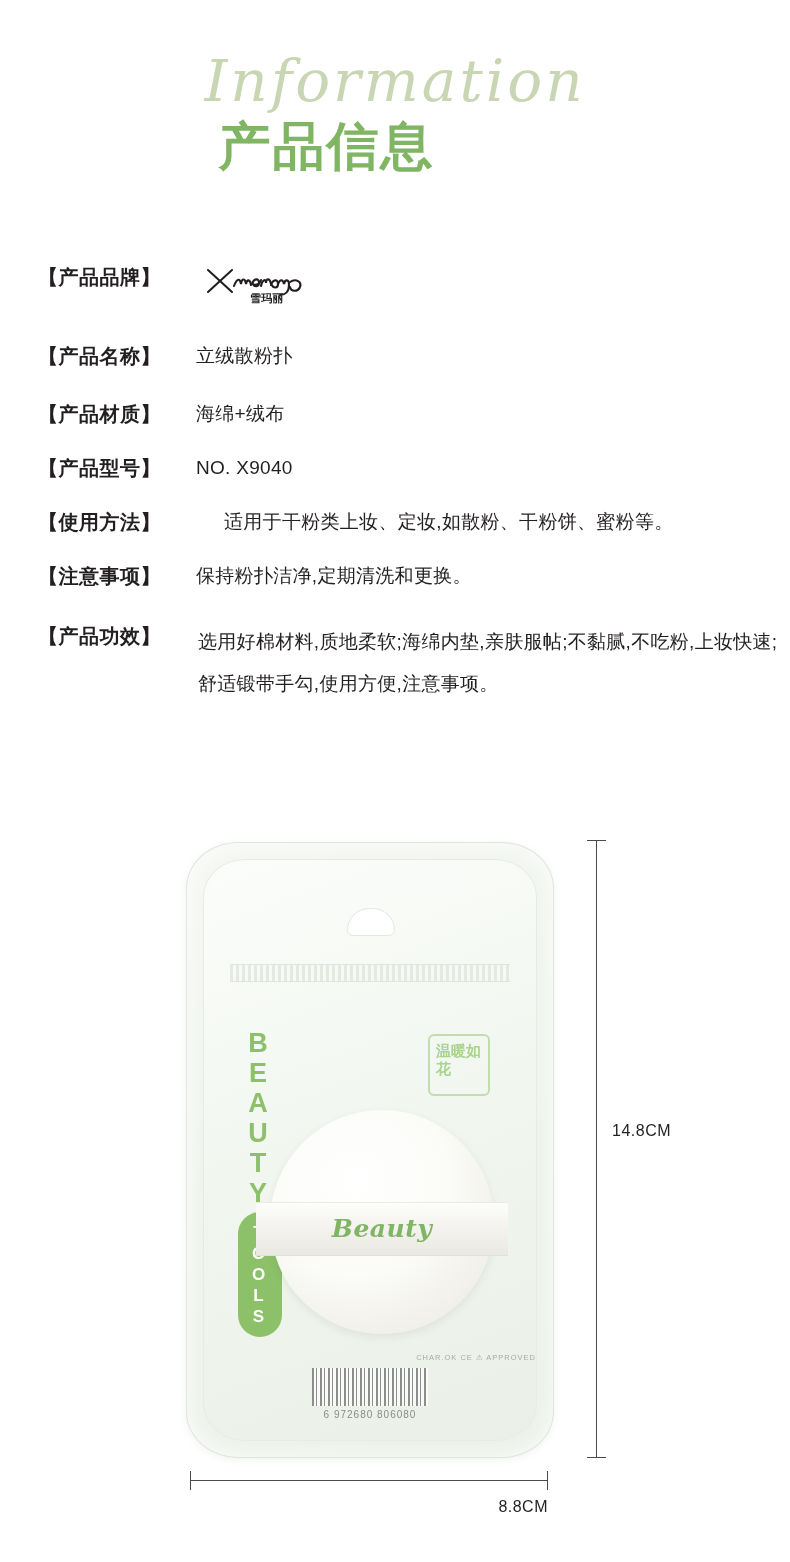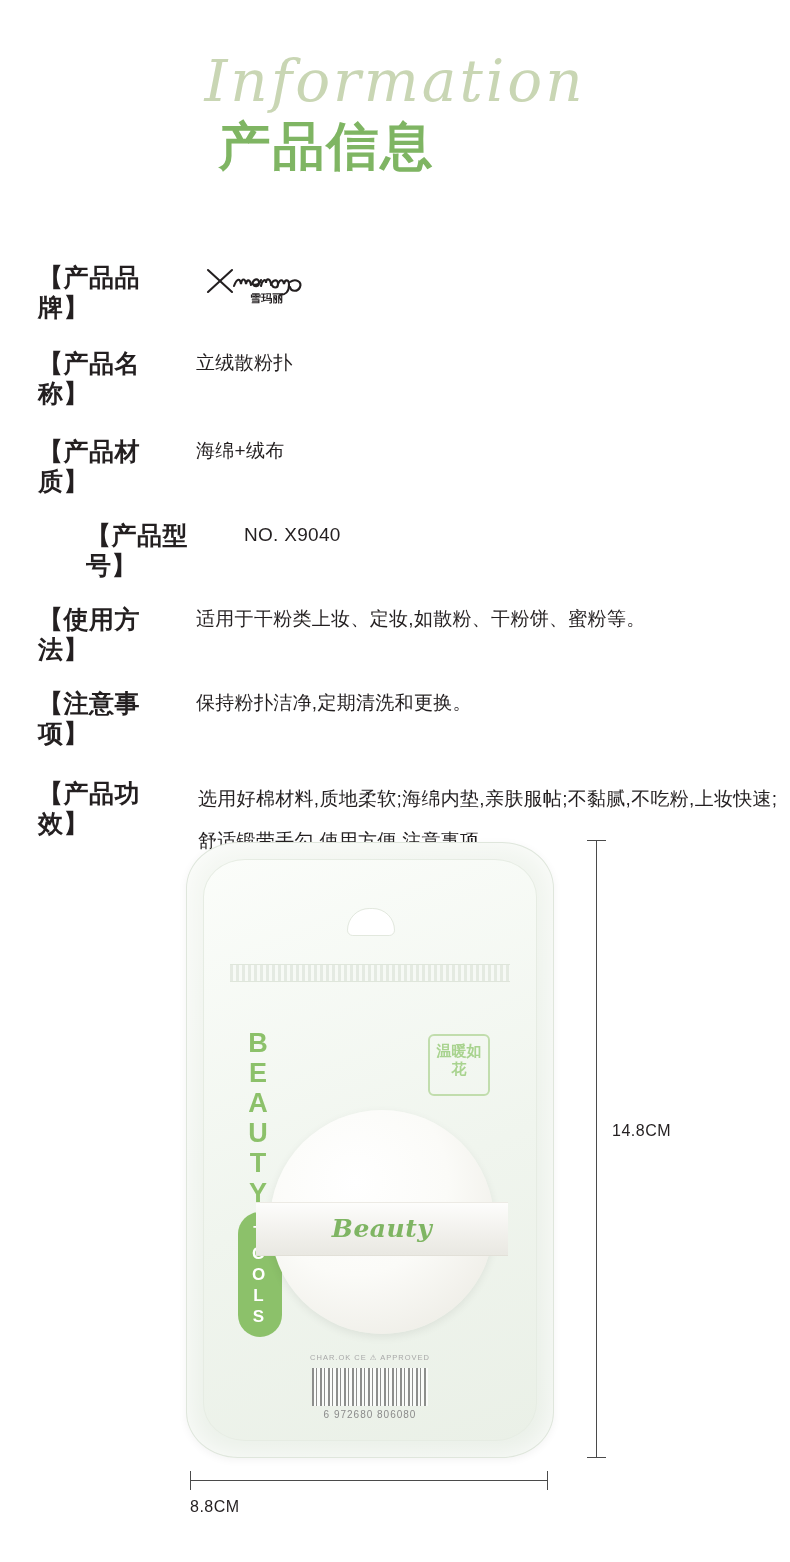--- a/index.html
+++ b/index.html
@@ -61,21 +61,21 @@
   .row {
     position: relative;
     display: flex;
     align-items: flex-start;
     margin-bottom: 24px;
     padding-left: 38px;
   }
   .label {
     flex: 0 0 auto;
     width: 152px;
-    font-size: 25px;
+    font-size: 20px;
     font-weight: 700;
     color: #231f20;
     line-height: 30px;
     letter-spacing: 0.5px;
   }
   .value {
     flex: 1 1 auto;
     font-size: 19px;
     color: #231f20;
     line-height: 30px;
@@ -84,22 +84,22 @@
   }
   .value.multi {
     line-height: 42px;
     padding-left: 8px;
   }
   .row.brand {
     margin-bottom: 26px;
   }
   .row.name { margin-bottom: 28px; }
   .row.material { }
-  .row.model { margin-bottom: 24px; margin-left: 48px; }
-  .row.usage { margin-bottom: 24px; }
+  .row.model { margin-bottom: 24px; }
+  .row.usage { margin-bottom: 24px; gap: 28px; }
   .row.notice { margin-bottom: 30px; }
 
   
   .brand-logo {
     margin-left: 8px;
     margin-top: -8px;
   }
 
   
   .product-area {
@@ -190,21 +190,21 @@
     width: 62px;
     height: 62px;
     border: 2px solid #b9d9a2;
     border-radius: 6px;
     color: #9ccd7e;
     font-size: 15px;
     font-weight: 700;
     line-height: 18px;
     padding: 6px;
     box-sizing: border-box;
-    text-align: center;
+    text-align: left;
     opacity: 0.85;
   }
   .puff {
     position: absolute;
     left: 50%;
     top: 250px;
     width: 224px;
     height: 224px;
     margin-left: -100px;
     border-radius: 50%;
@@ -252,21 +252,21 @@
     text-align: center;
     font-size: 10px;
     color: #8a8a8a;
     letter-spacing: 1px;
   }
   .tiny-marks {
     position: absolute;
     left: 0;
     right: 0;
     bottom: 78px;
-    text-align: center;
+    text-align: right;
     font-size: 7.5px;
     color: #a8a8a8;
     letter-spacing: 1px;
   }
 
   
   .dim-v {
     position: absolute;
     left: 596px;
     top: 10px;
@@ -308,21 +308,21 @@
     height: 19px;
     background: #4a4a4a;
   }
   .dim-h::before { left: 0; }
   .dim-h::after { right: 0; }
   .dim-h-label {
     position: absolute;
     left: 190px;
     top: 668px;
     width: 358px;
-    text-align: left;
+    text-align: right;
     font-size: 16px;
     color: #231f20;
     letter-spacing: 0.5px;
   }
 </style>
 </head>
 <body>
 
 <div class="header">
   <div class="script-title">Information</div>

